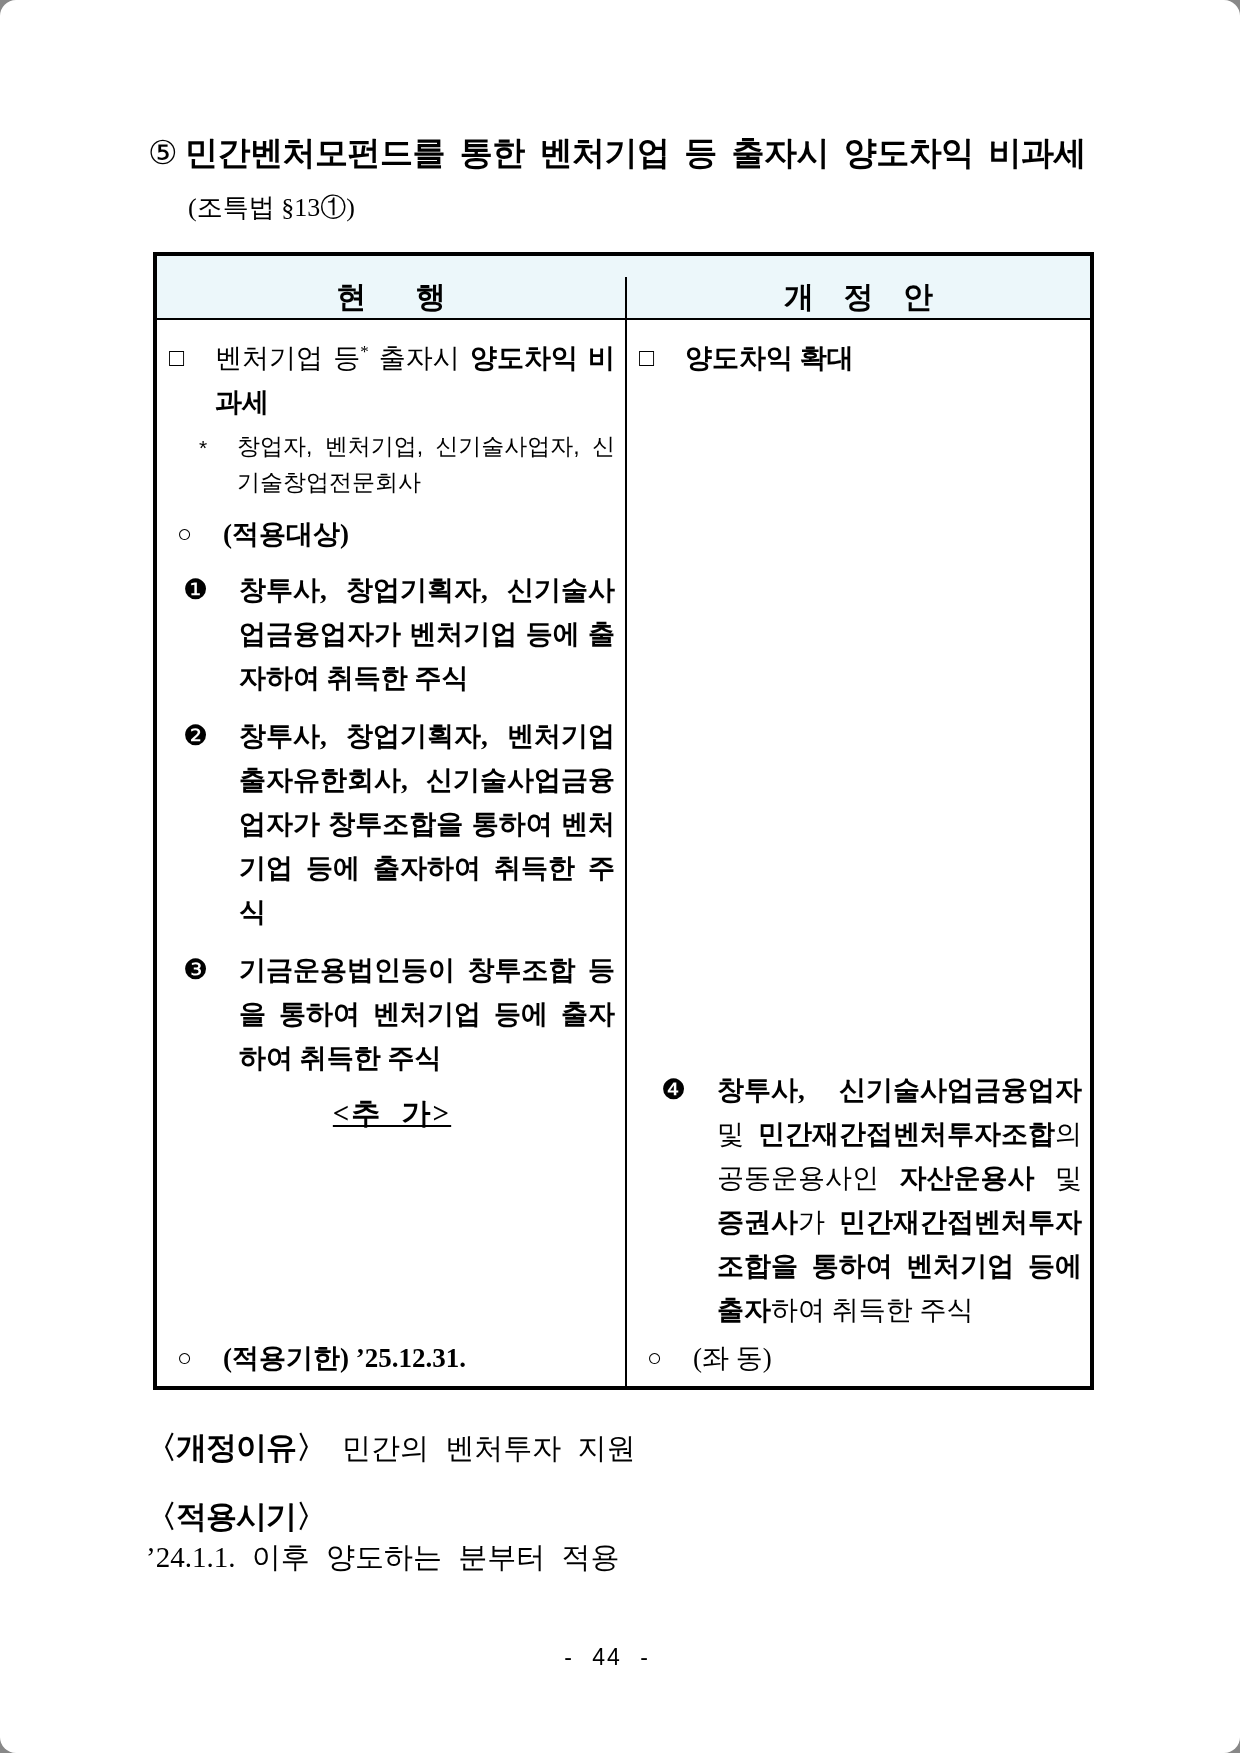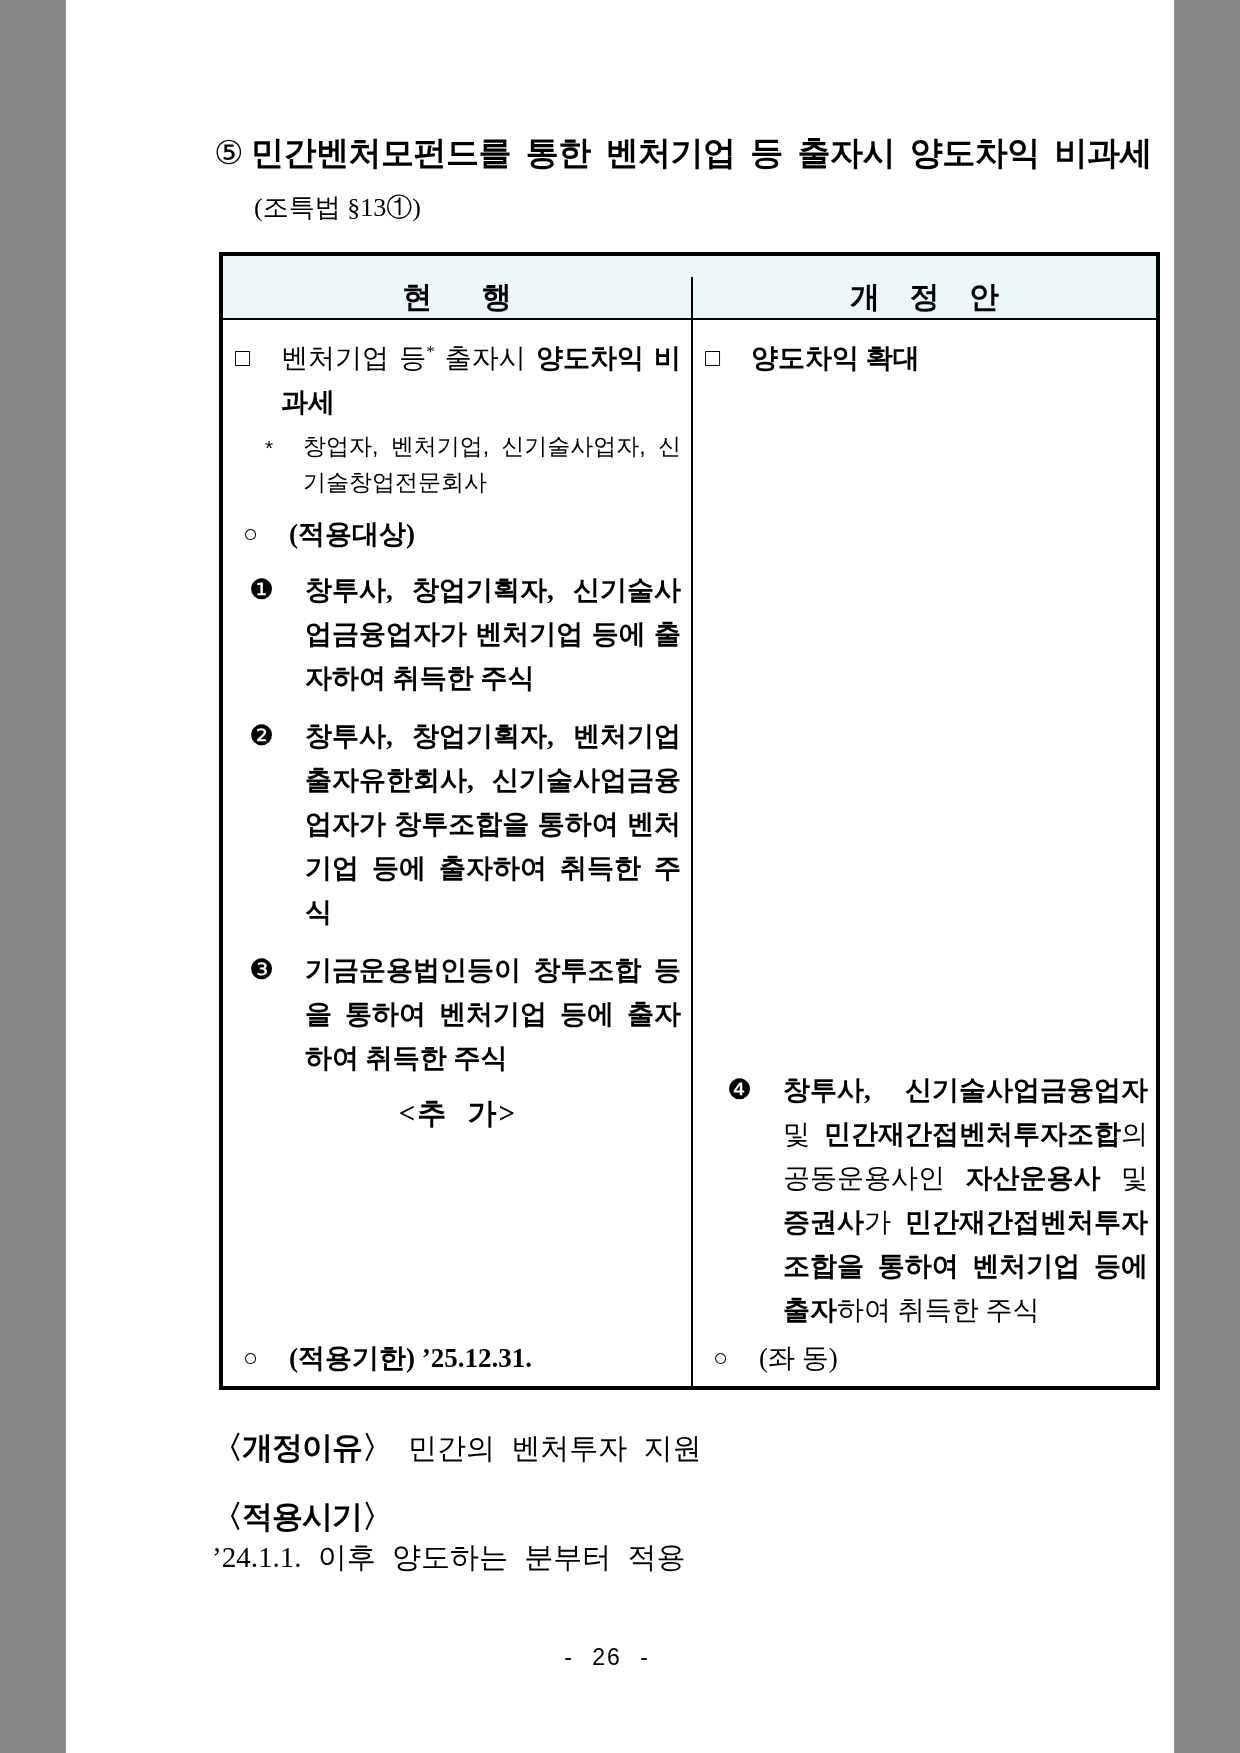--- a/index.html
+++ b/index.html
@@ -1,23 +1,24 @@
 <!DOCTYPE html>
 <html><head>
 <meta charset="utf-8">
 <style>
   html,body { margin:0; padding:0; background:#888; }
   .page {
     position:relative;
-    width:1108px; height:1753px;
+    width:1240px; height:1753px;
     margin:0 auto;
     background:#ffffff;
     font-family:"Liberation Serif","DejaVu Serif",serif;
     color:#000;
     overflow:hidden;
+    border-radius:16px;
   }
 
   
   .doc-title {
     position:absolute; left:148px; top:131px; width:960px;
     font-size:33px; font-weight:800; letter-spacing:-0.5px; word-spacing:7px;
     white-space:nowrap;
   }
   .doc-title .marker { font-weight:400; margin-right:8px; }
   .doc-subtitle {
@@ -62,21 +63,21 @@
   .footnote .txt { flex:1; text-align:justify; }
   .scope-row { margin-top:12px; margin-bottom:12px; }
   .scope-row .bullet { padding-left:8px; }
 
   .item { display:flex; font-size:27px; line-height:44px; margin-bottom:14px; }
   .item .num { flex:0 0 56px; margin-left:14px; font-size:28px; }
   .item .txt { flex:1; text-align:justify;font-weight:bold; }
 
   .added-line {
     margin-top:6px; text-align:center;
-    font-size:29px; font-weight:700; letter-spacing:2px; word-spacing:10px;
+    font-size:29px; font-weight:700; letter-spacing:2px; word-spacing:10px;text-decoration:underline;
   }
 
   .bottom-line { position:absolute; left:12px; right:10px; bottom:6px; }
   .bottom-line .bullet { padding-left:8px; }
 
   .item4 { position:absolute; top:748px; left:34px; right:8px; display:flex;
            font-size:27px; line-height:44px; }
   .item4 .num { flex:0 0 56px; font-size:28px; }
   .item4 .txt { flex:1; text-align:justify; }
 
@@ -176,15 +177,15 @@
   <div class="footer-row footer-reason">
     <span class="label">〈개정이유〉</span>
     <span class="text">민간의 벤처투자 지원</span>
   </div>
 
   <div class="footer-row footer-timing">
     <span class="label">〈적용시기〉</span>
     <span class="text">’24.1.1. 이후 양도하는 분부터 적용</span>
   </div>
 
-  <div class="page-number">- 26 -</div>
+  <div class="page-number">- 44 -</div>
 
 </div>
 
 </body></html>

